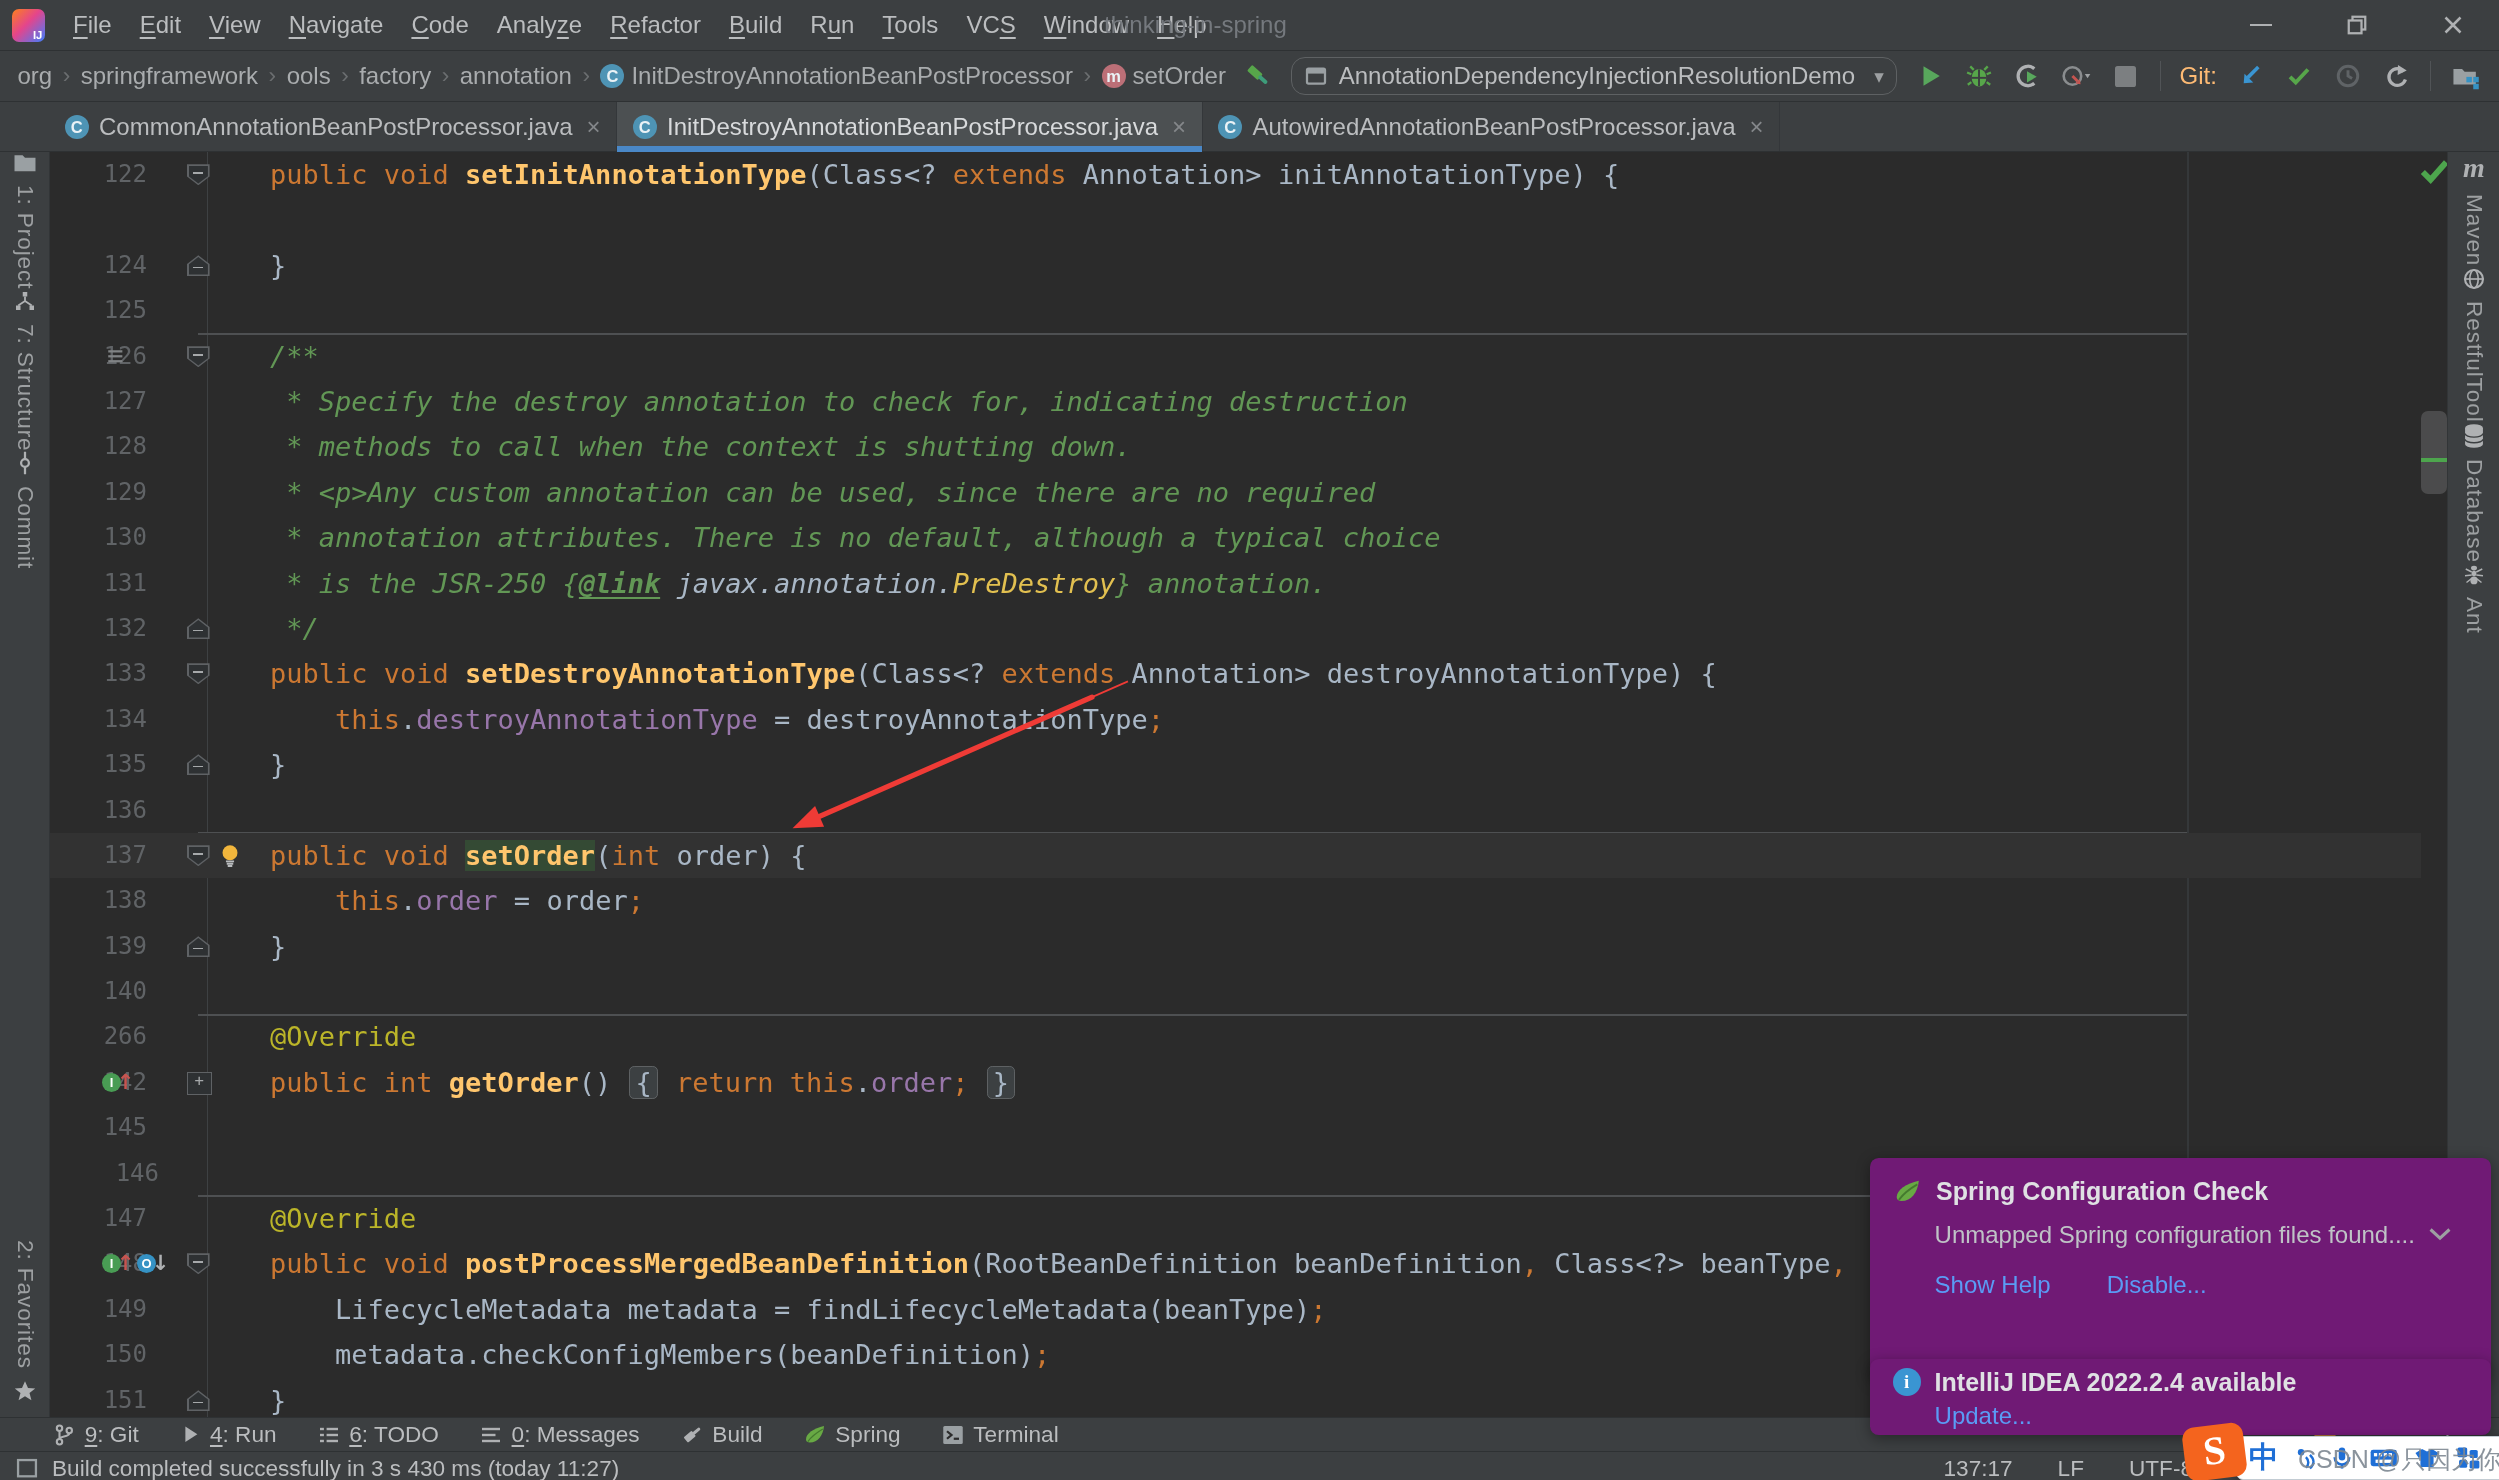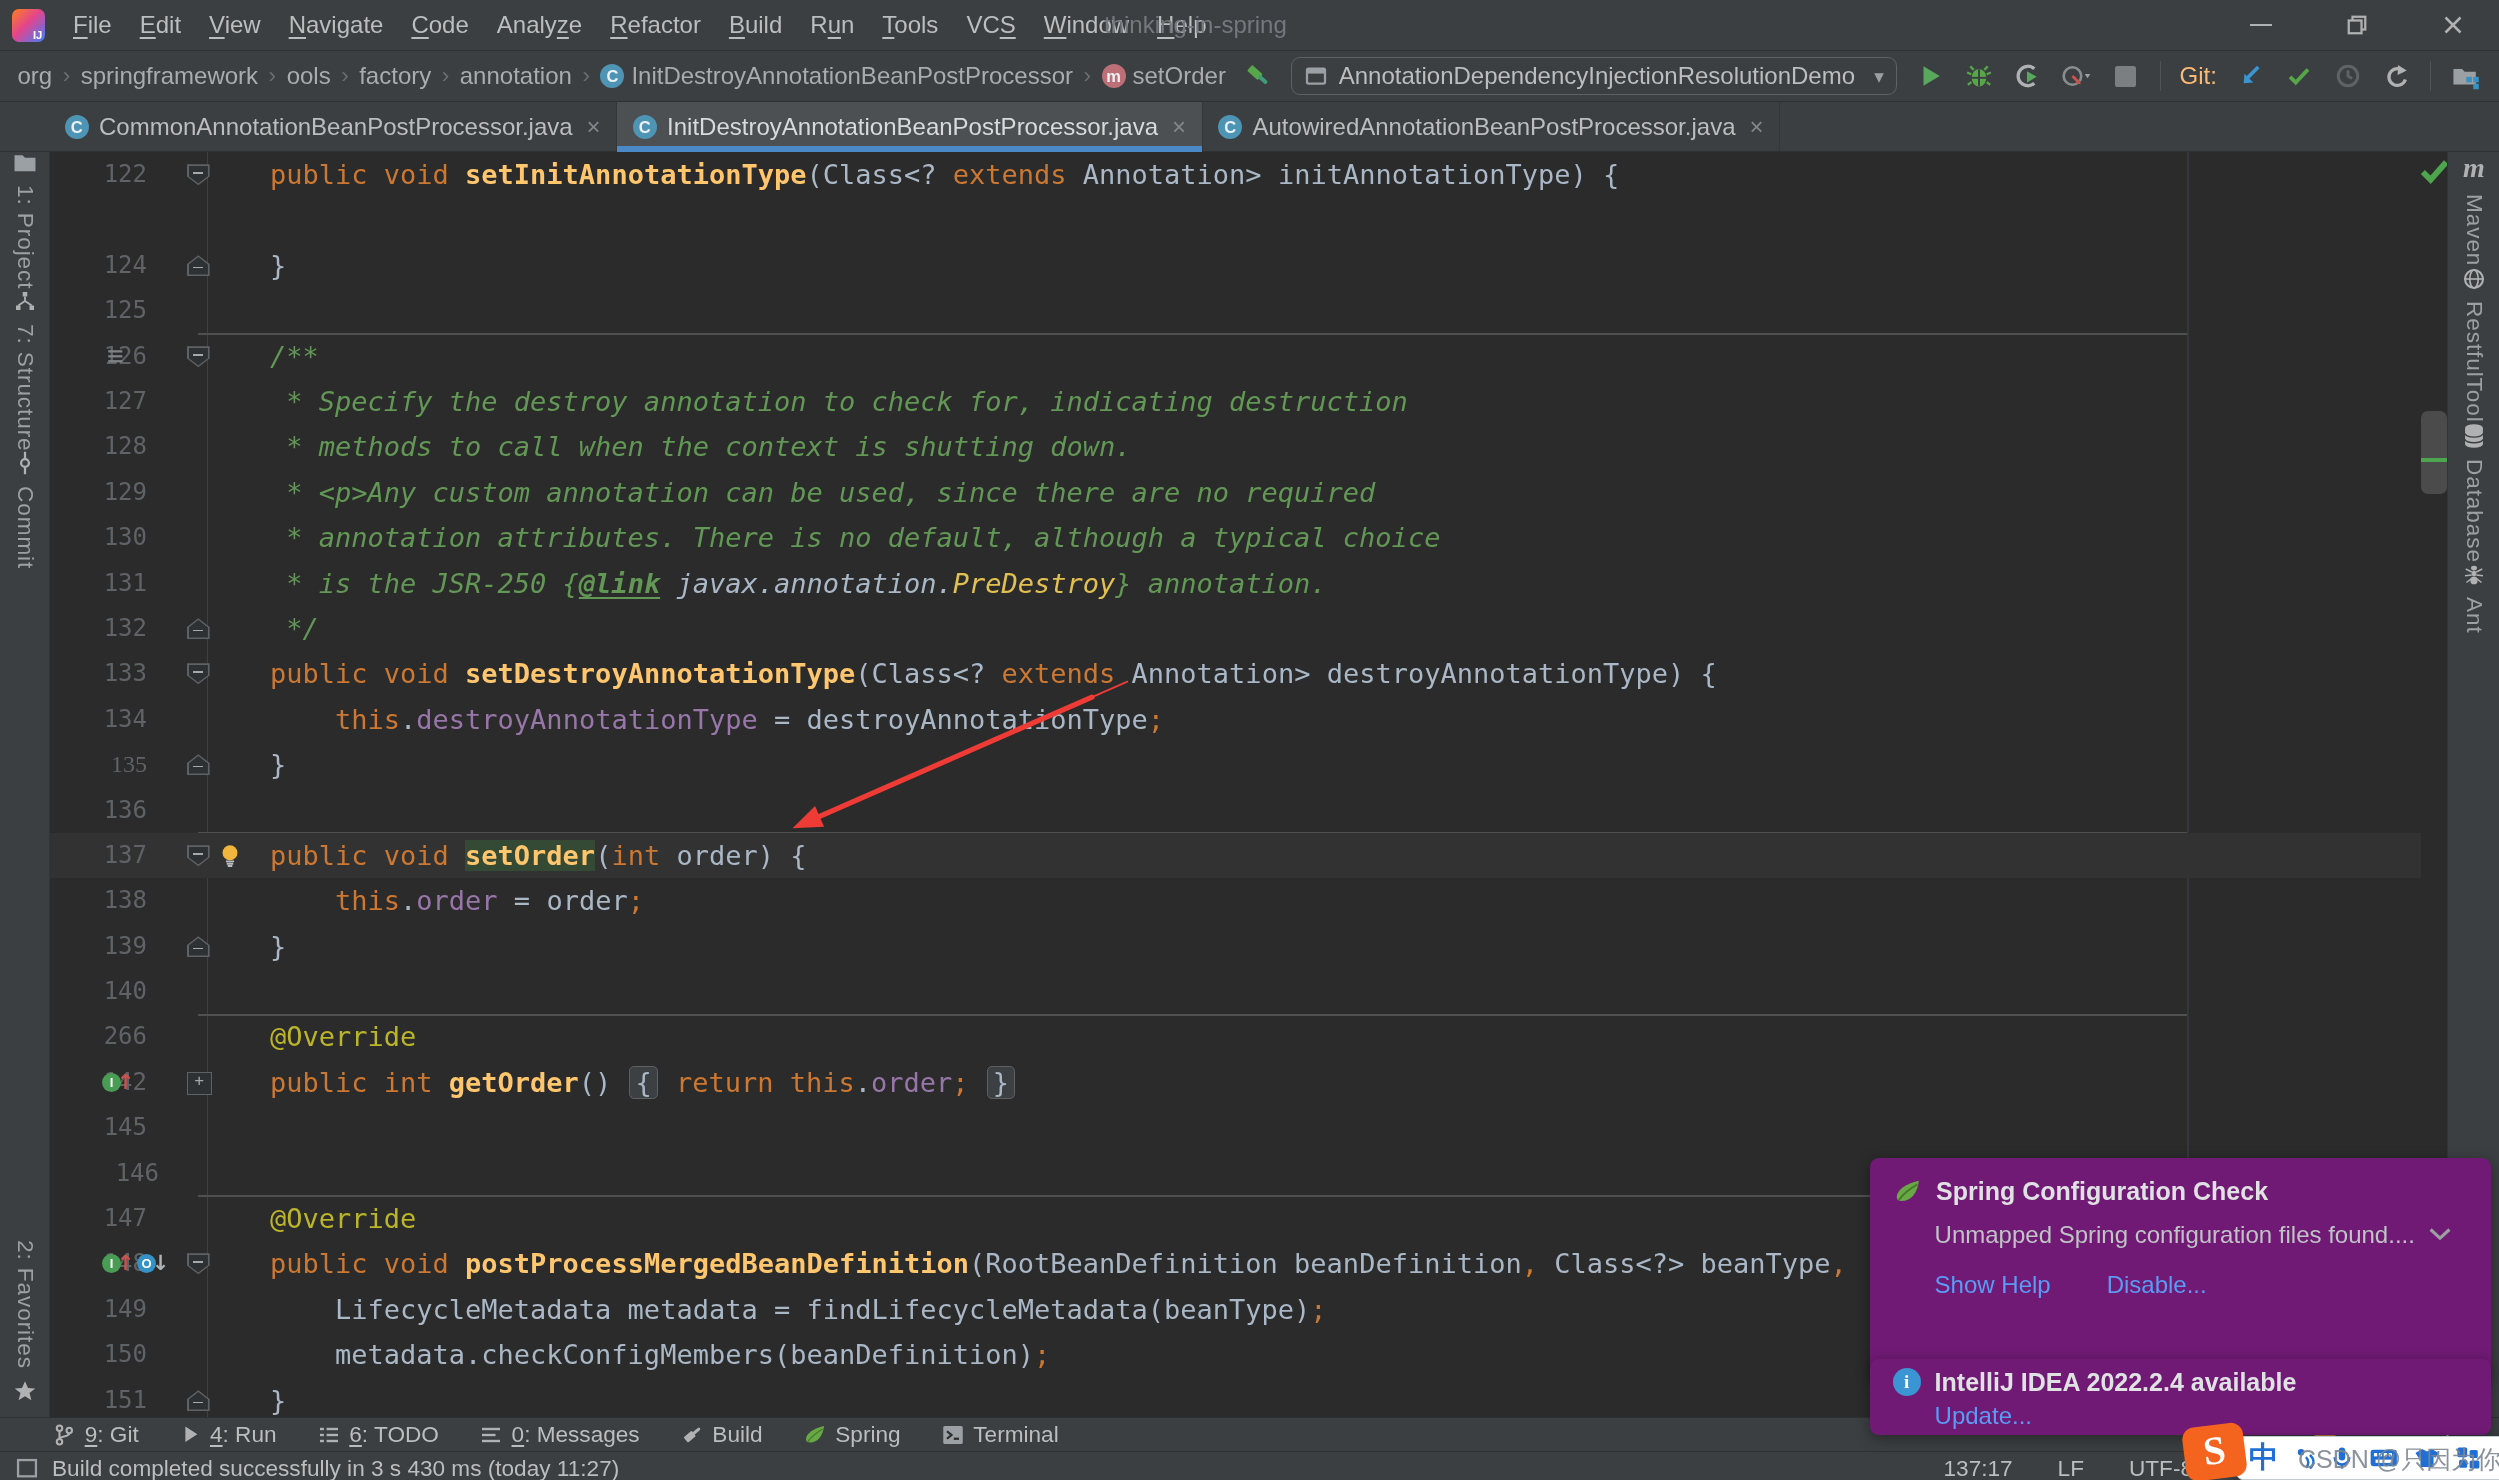--- a/index.html
+++ b/index.html
@@ -19,21 +19,21 @@
 
   
   .toolbar{height:50px;background:#3C3F41;border-bottom:0.9px solid #2E3133;display:flex;align-items:center;padding:0 14px;}
   .breadcrumbs{display:flex;align-items:center;font-size:24px;color:#A9ACAE;}
   .crumb{padding:0 3.5px;white-space:nowrap;display:flex;align-items:center;gap:7px;}
   .crumb-sep{color:#6B6E70;padding:0 7px;font-size:22.6px;}
   .cicon{display:inline-block;width:24px;height:24px;border-radius:50%;color:#EAF2F6;
     font:bold 16.5px/24px "Liberation Sans",sans-serif;text-align:center;}
   .toolbar-right{margin-left:auto;display:flex;align-items:center;gap:19px;padding-right:5.2px;}
   .tb-btn{display:flex;align-items:center;justify-content:center;min-width:29.5px;height:38px;}
-  .runcfg{display:flex;align-items:center;gap:10.4px;border:1.7px solid #5E6163;border-radius:9px;height:36px;
+  .runcfg{display:flex;align-items:center;gap:10.4px;border:1.7px solid #5E6163;border-radius:14px;height:36px;
     padding:0 12px;font-size:24px;color:#BBBDBF;}
   .runcfg .caret{color:#9DA0A2;font-size:19px;margin-left:8.7px;}
   .vsep{width:0.9px;height:29.5px;background:#515457;}
   .git-label{font-size:24px;color:#fdba74;}
 
   
   .tabbar{height:49px;background:#3C3F41;display:flex;padding-left:49px;border-bottom:0.9px solid #2E3133;}
   .tab{display:flex;align-items:center;gap:10.4px;padding:0 15.6px;font-size:24px;color:#BBBDBF;
     border-right:0.9px solid #34373A;position:relative;white-space:nowrap;}
   .tab.active{background:#4C5052;color:#D8DADC;}
@@ -473,21 +473,21 @@
             <div class="fm-inner"></div>
             <div class="fm-bar"></div>
           </div>
           <div class="row-code" style="line-height: 45px;"><span class="tk-kw">public void </span><span class="tk-decl">setDestroyAnnotationType</span><span class="tk-plain">(Class&lt;? </span><span class="tk-kw">extends</span><span class="tk-plain"> Annotation&gt; destroyAnnotationType) {</span></div>
         </div>
         <div class="row" style="top: 545px; height: 45px;">
           <div class="row-num" style="line-height: 45px;">134</div>
           <div class="row-code" style="line-height: 45px;"><span class="tk-plain">    </span><span class="tk-kw">this</span><span class="tk-plain">.</span><span class="tk-field">destroyAnnotationType</span><span class="tk-plain"> = destroyAnnotationType</span><span class="tk-sep">;</span></div>
         </div>
         <div class="row" style="top: 590px; height: 45px;">
-          <div class="row-num" style="line-height: 45px; font-family: Liberation Serif, serif;">135</div>
+          <div class="row-num" style="line-height: 45px;">135</div>
           <div class="fold-marker fm-up" style="top: 12.3px;">
             <div class="fm-outer"></div>
             <div class="fm-inner"></div>
             <div class="fm-bar"></div>
           </div>
           <div class="row-code" style="line-height: 45px;"><span class="tk-plain">}</span></div>
         </div>
         <div class="row" style="top: 636px; height: 45px;">
           <div class="row-num" style="line-height: 45px;">136</div>
           <div class="row-code" style="line-height: 45px;"></div>

